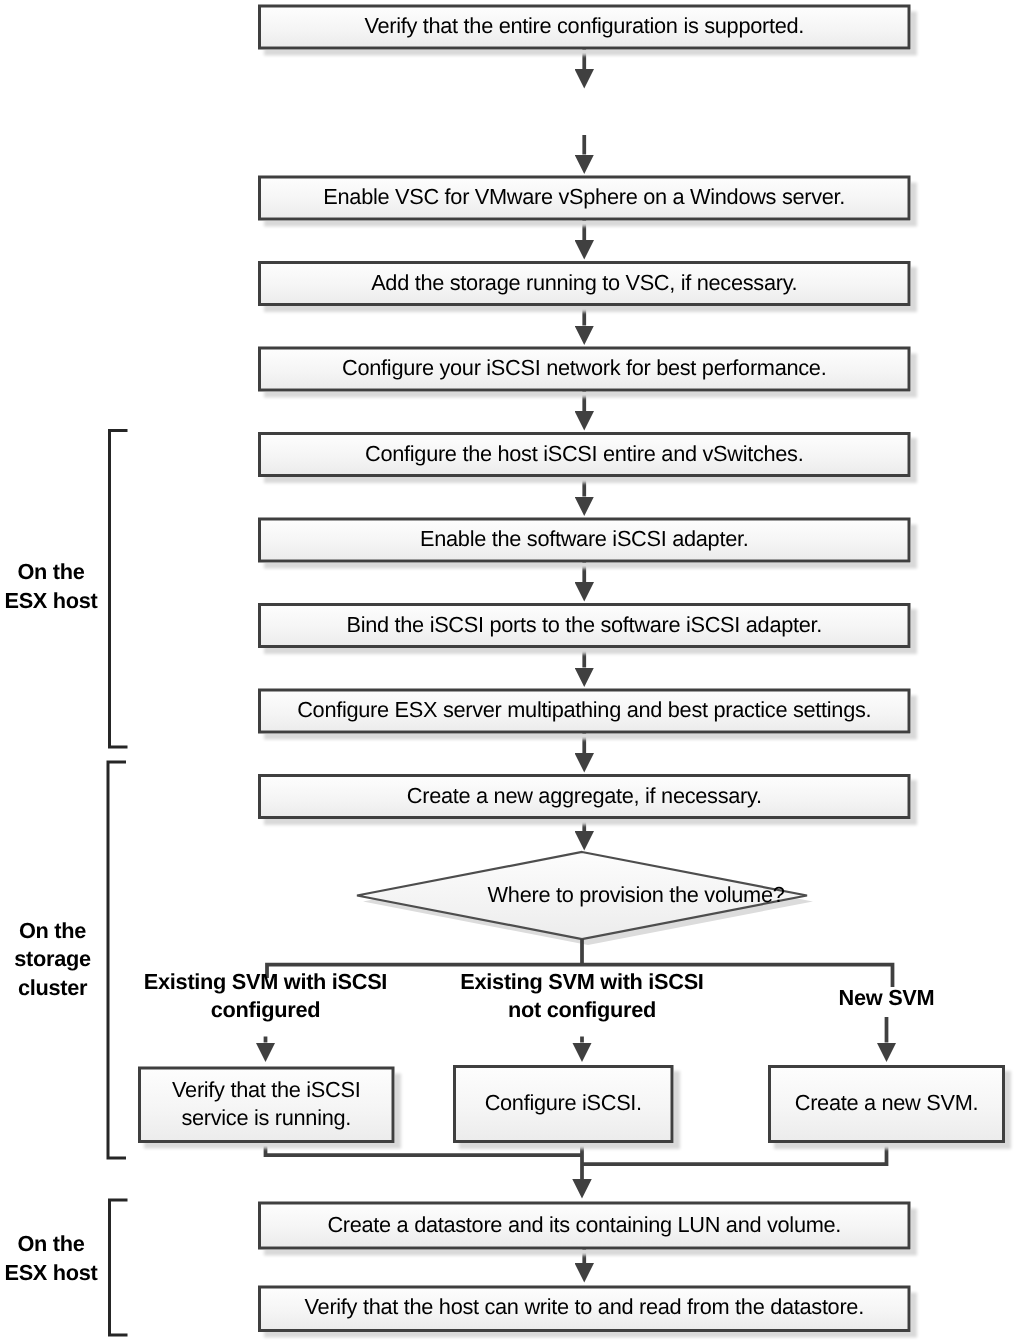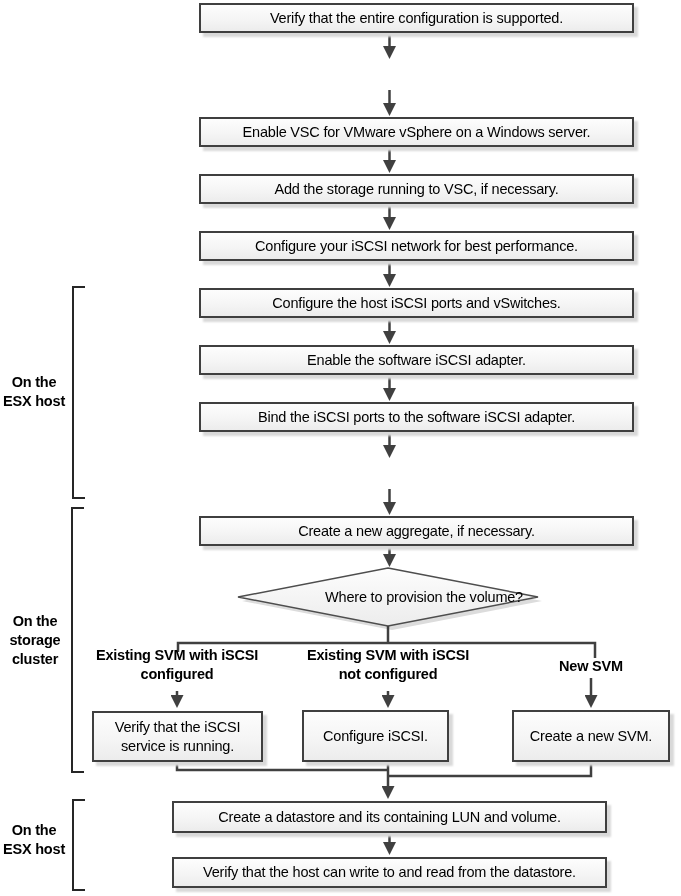--- a/index.html
+++ b/index.html
@@ -22,21 +22,21 @@
   .bracket{stroke:var(--bracket);stroke-width:2;fill:none;}
   .node{
     position:absolute;box-sizing:border-box;
     border:2px solid var(--box-border);
     background:linear-gradient(180deg,var(--box-fill-top) 0%,#f5f5f5 55%,var(--box-fill-bottom) 100%);
     box-shadow:4px 4px 2px var(--shadow);
     display:flex;align-items:center;justify-content:center;
     text-align:center;font-size:14.5px;letter-spacing:-0.2px;line-height:1.25;
   }
   .step,.final{left:172px;width:435px;white-space:nowrap;}
-  .step{height:30px;margin-left:27px;}
+  .step{height:30px;}
   .label{
     position:absolute;text-align:center;font-size:14.5px;letter-spacing:-0.2px;
     line-height:1.3;
     font-weight:bold;
   }
   .diamond-label{
     position:absolute;left:253px;top:589px;width:270px;text-align:right;
     font-size:14.5px;letter-spacing:-0.2px;white-space:nowrap;
   }
 </style>
@@ -85,23 +85,24 @@
 
     <path class="bracket" d="M85,287 L73,287 L73,498 L85,498"></path>
     <path class="bracket" d="M84,508 L72,508 L72,772 L84,772"></path>
     <path class="bracket" d="M85,800 L73,800 L73,890 L85,890"></path>
   </svg>
 
   <div class="node step" style="top:3px">Verify that the entire configuration is supported.</div>
   <div class="node step" style="top:117px">Enable VSC for VMware vSphere on a Windows server.</div>
   <div class="node step" style="top:174px">Add the storage running to VSC, if necessary.</div>
   <div class="node step" style="top:231px">Configure your iSCSI network for best performance.</div>
-  <div class="node step" style="top:288px">Configure the host iSCSI ports and vSwitches.</div>
+  <div class="node step" style="top:288px">Configure the host iSCSI entire and vSwitches.</div>
   <div class="node step" style="top:345px">Enable the software iSCSI adapter.</div>
   <div class="node step" style="top:402px">Bind the iSCSI ports to the software iSCSI adapter.</div>
+  <div class="node step" style="top:459px">Configure ESX server multipathing and best practice settings.</div>
   <div class="node step" style="top:516px">Create a new aggregate, if necessary.</div>
 
   <div class="diamond-label">Where to provision the volume?</div>
 
   <div class="label" style="left:87px;top:646px;width:180px">Existing SVM with iSCSI configured</div>
   <div class="label" style="left:298px;top:646px;width:180px">Existing SVM with iSCSI not configured</div>
   <div class="label" style="left:531px;top:657px;width:120px">New SVM</div>
 
   <div class="node" style="left:92px;top:711px;width:171px;height:51px;white-space:normal;padding:16px 6px">Verify that the iSCSI service is running.</div>
   <div class="node" style="left:302px;top:710px;width:147px;height:52px">Configure iSCSI.</div>

